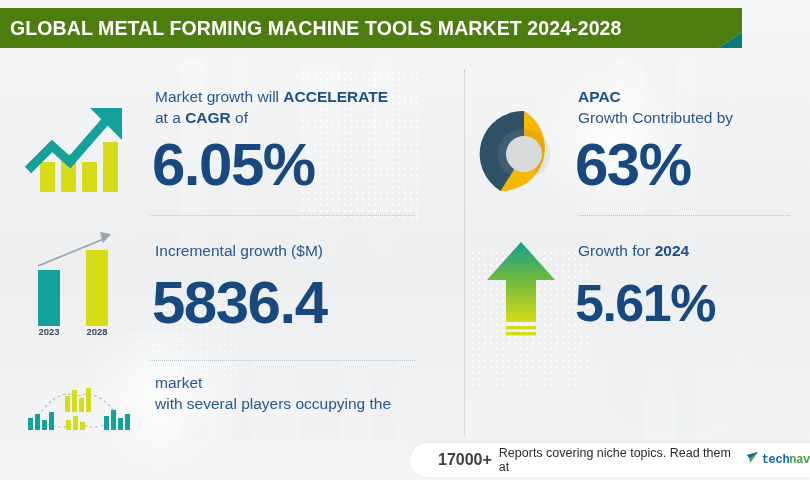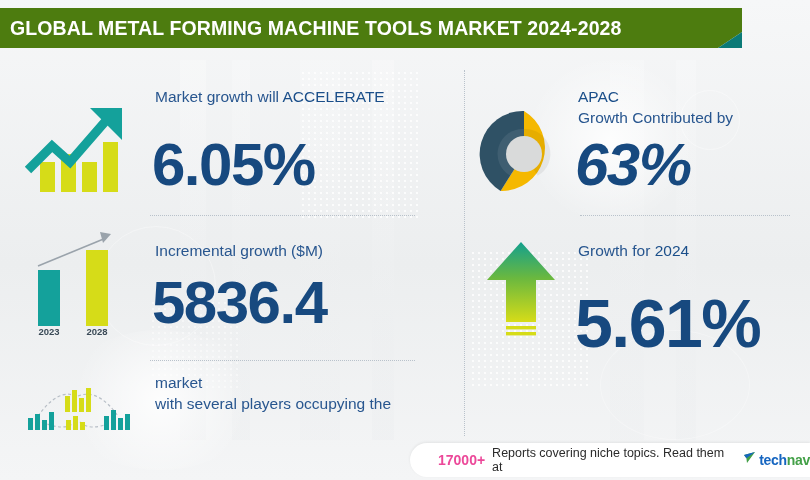--- a/index.html
+++ b/index.html
@@ -64,21 +64,21 @@
   .vdiv {
     position:absolute; width:0;
     border-left:1px dotted #b9c2cb;
   }
 
   
   .lead {
     color:#28568f; font-size:15.5px; line-height:21px;
     font-family:"Liberation Sans", sans-serif;
   }
-  .lead b { color:#1b4f8a; font-weight:normal; }
+  .lead b { color:#1b4f8a; font-weight:bold; }
   .big {
     color:#17497f; font-weight:bold; letter-spacing:-1.5px;
     font-family:"Liberation Sans", sans-serif;
   }
 
   
   .block { position:absolute; }
 
   
   
@@ -91,32 +91,32 @@
   
   #footer {
     position:absolute; left:410px; top:443px; width:400px; height:34px;
     background:#ffffff;
     border-radius:17px 0 0 17px;
     box-shadow:0 -1px 3px rgba(0,0,0,.07);
     display:flex; align-items:center;
     z-index:7;
   }
   #footer-count {
-    font-size:14px; font-weight:bold; color:#ec4899;
+    font-size:16px; font-weight:bold; color:#404040;
     margin-left:28px;
     font-family:"Liberation Sans", sans-serif;
   }
   #footer-text {
     font-size:12.5px; color:#2b2b2b; margin-left:7px;
     font-family:"Liberation Sans", sans-serif;
   }
   #logo {
     display:flex; align-items:center; margin-left:14px;
   }
-  #logo-word { font-size:14px; font-weight:bold; letter-spacing:-.3px; }
+  #logo-word { font-size:12px; font-weight:bold; letter-spacing:-.3px;font-family:Liberation Mono, monospace; }
   #logo-word .t { color:#1565c0; }
   #logo-word .n { color:#43a047; }
 </style>
 </head>
 <body>
 
 <div id="bg-texture">
   <div class="vbar" style="left:180px;width:26px;opacity:.5"></div>
   <div class="vbar" style="left:232px;width:18px;opacity:.4"></div>
   <div class="vbar" style="left:300px;width:40px;opacity:.35"></div>
@@ -151,20 +151,23 @@
     <rect x="81" y="42" width="15" height="50" fill="#d6dc18"></rect>
     <path d="M6 70 L30 46 L48 62 L88 16" fill="none" stroke="#14a19b" stroke-width="9" stroke-linejoin="miter"></path>
     <path d="M68 8 L100 8 L100 40 Z" fill="#14a19b"></path>
   </svg>
 </div>
 
 <div class="block" style="left:155px;top:86px;width:280px;">
   <div class="lead">
     <span>Market growth will </span><b>ACCELERATE</b>
   </div>
+  <div class="lead">
+    <span>at a </span><b>CAGR</b><span>  of</span>
+  </div>
 </div>
 <div class="block big" style="left:152px;top:134px;font-size:60px;line-height:62px;">6.05%</div>
 
 <div class="block" style="left:14px;top:232px;width:124px;height:110px;">
   <svg width="124" height="110" viewBox="0 0 124 110">
     <line x1="24" y1="34" x2="92" y2="6" stroke="#9aa3ab" stroke-width="1.6"></line>
     <path d="M86 0 L97 2 L89 11 Z" fill="#9aa3ab"></path>
     <rect x="24" y="38" width="22" height="56" fill="#14a19b"></rect>
     <rect x="72" y="18" width="22" height="76" fill="#d6dc18"></rect>
   </svg>
@@ -222,21 +225,21 @@
     <path d="M46 46 L46 21 A25 25 0 0 1 59.6 67.8 Z" fill="#000000" opacity="0.06"></path>
     <path d="M46 46 L32.4 67.8 A25 25 0 0 1 46 21 Z" fill="#ffffff" opacity="0.08"></path>
     <circle cx="46" cy="46" r="18" fill="#d9dada"></circle>
   </svg>
 </div>
 
 <div class="block" style="left:578px;top:86px;width:225px;">
   <div class="lead"><b>APAC</b></div>
   <div class="lead">Growth Contributed by</div>
 </div>
-<div class="block big" style="left:575px;top:134px;font-size:60px;line-height:62px;font-style:italic;">63%</div>
+<div class="block big" style="left:575px;top:134px;font-size:60px;line-height:62px;">63%</div>
 
 <div class="block" style="left:483px;top:240px;width:76px;height:100px;">
   <svg width="76" height="100" viewBox="0 0 76 100">
     <defs>
       <linearGradient id="arrowGrad" x1="0" y1="0" x2="0" y2="1">
         <stop offset="0%" stop-color="#13a08e"></stop>
         <stop offset="45%" stop-color="#6ab83f"></stop>
         <stop offset="100%" stop-color="#d6dc18"></stop>
       </linearGradient>
     </defs>
@@ -244,21 +247,21 @@
     <rect x="23" y="86" width="30" height="3.4" fill="#d6dc18"></rect>
     <rect x="23" y="92" width="30" height="3.4" fill="#d6dc18"></rect>
   </svg>
 </div>
 
 <div class="block" style="left:578px;top:240px;width:225px;">
   <div class="lead">
     <span>Growth for </span><b>2024</b>
   </div>
 </div>
-<div class="block big" style="left:575px;top:272px;font-size:68px;line-height:62px;margin-top:20px;">5.61%</div>
+<div class="block big" style="left:575px;top:272px;font-size:52px;line-height:62px;">5.61%</div>
 
 <div id="footer">
   <span id="footer-count">17000+</span>
   <span id="footer-text">Reports covering niche topics. Read them at</span>
   <span id="logo">
     <span style="display:inline-block;margin-right:2px;">
       <svg width="14" height="14" viewBox="0 0 14 14">
         <path d="M1 4 L12 1 L4 12 L3.4 7.2 Z" fill="#43a047"></path>
         <path d="M1 4 L12 1 L3.4 7.2 Z" fill="#1565c0"></path>
       </svg>

